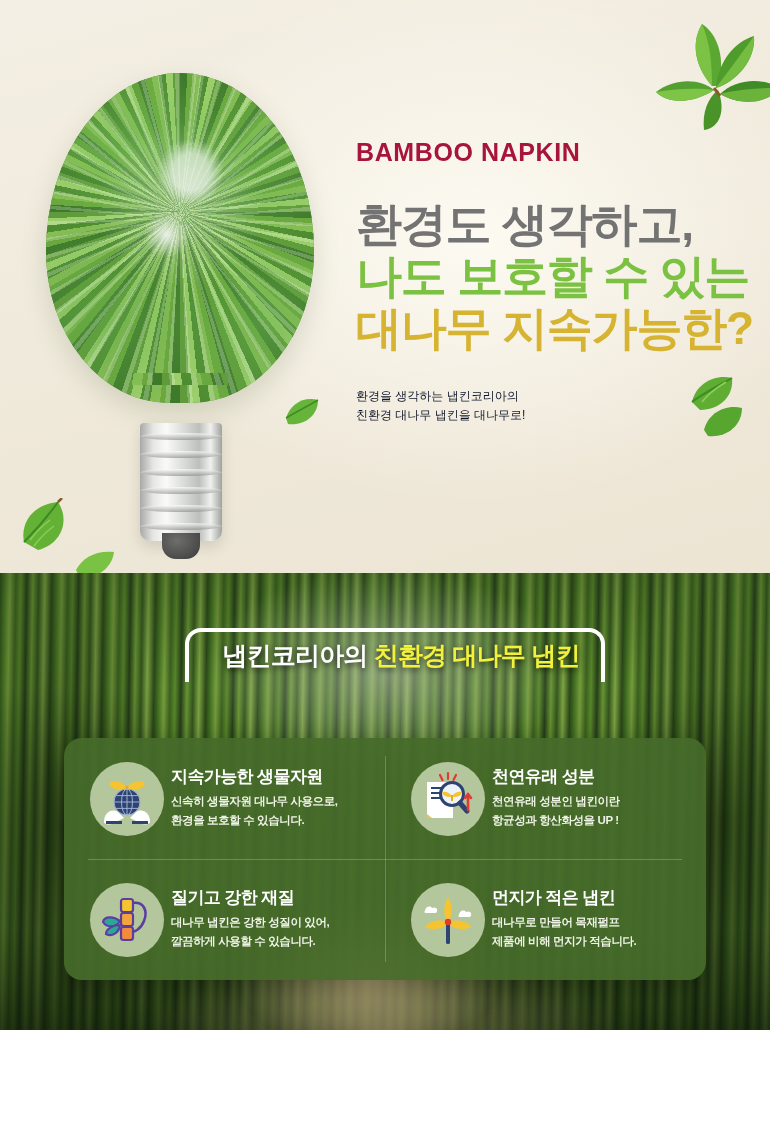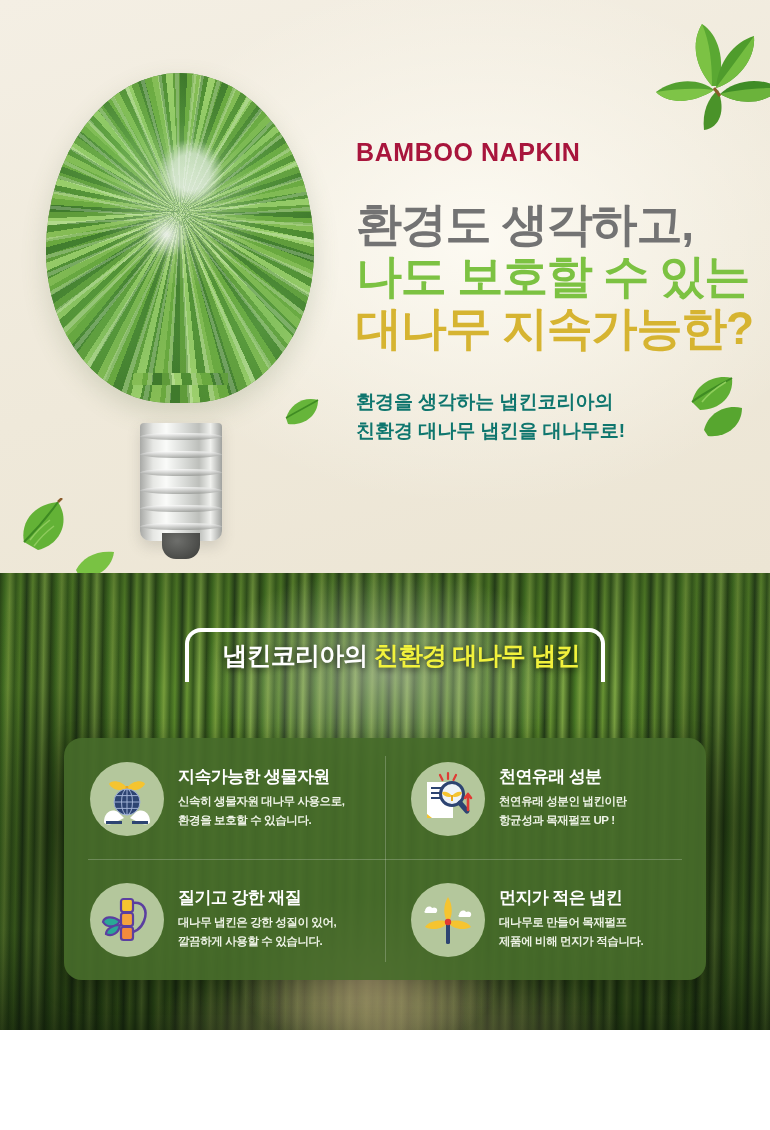--- a/index.html
+++ b/index.html
@@ -97,21 +97,21 @@
     display:block;
     font-size:46px; font-weight:bold; line-height:1.13;
     letter-spacing:-1.2px;
     white-space:nowrap;
   }
   .hl-1 { color:#737373; }
   .hl-2 { color:#7cc242; }
   .hl-3 { color:#d6b431; }
   .subcopy {
     margin-top:32px;
-    font-size:19px; line-height:1.55; color:#0f766e; font-weight:700;
+    font-size:12px; line-height:1.55; color:#0f172a; font-weight:400;
   }
   .subcopy span { display:block; }
 
   
   .bamboo {
     position:relative; width:770px; height:457px; overflow:hidden;
     background:#1d2c12;
   }
   .bamboo-photo {
     position:absolute; inset:0;
@@ -173,21 +173,21 @@
     grid-template-rows:1fr 1fr;
   }
   .vline {
     position:absolute; left:50%; top:18px; bottom:18px; width:1px;
     background:rgba(255,255,255,.22);
   }
   .hline {
     position:absolute; left:24px; right:24px; top:50%; height:1px;
     background:rgba(255,255,255,.22);
   }
-  .card { display:flex; align-items:center; padding:0 10px 0 26px; gap:14px; }
+  .card { display:flex; align-items:center; padding:0 10px 0 26px; gap:7px; }
   .card-icon {
     flex:0 0 auto; width:74px; height:74px; border-radius:50%;
     background:#b4c79c;
     display:flex; align-items:center; justify-content:center;
     position:relative;
   }
   .card-icon svg { display:block; }
   .card-body { min-width:0; }
   .card-title {
     font-size:17px; font-weight:bold; color:#ffffff; letter-spacing:-.6px;
@@ -355,21 +355,21 @@
             <path d="M33 26 C37 21, 42 21, 43 23 C41 27, 35 28, 33 26 Z" fill="#f5c430"></path>
             <rect x="32" y="25" width="2" height="6" fill="#e8a81f"></rect>
             <line x1="41" y1="33" x2="48" y2="41" stroke="#2d4472" stroke-width="5" stroke-linecap="round"></line>
             <path d="M49 40 V24 M49 24 L46 28 M49 24 L52 28" stroke="#e03a34" stroke-width="2.6" fill="none" stroke-linecap="round"></path>
           </svg>
         </div>
         <div class="card-body">
           <div class="card-title">천연유래 성분</div>
           <div class="card-desc">
             <span>천연유래 성분인 냅킨이란</span>
-            <span>항균성과 목재펄프 UP !</span>
+            <span>항균성과 항산화성을 UP !</span>
           </div>
         </div>
       </div>
 
       <div class="card">
         <div class="card-icon">
           <svg width="58" height="58" viewBox="0 0 58 58">
             <path d="M34 12 C46 10, 50 20, 46 30 C43 38, 36 42, 30 42" stroke="#5b3fa0" stroke-width="2.6" fill="none"></path>
             <rect x="23" y="8" width="12" height="13" rx="2.5" fill="#f5c430" stroke="#5b3fa0" stroke-width="2.2"></rect>
             <rect x="23" y="22" width="12" height="13" rx="2.5" fill="#f5a33c" stroke="#5b3fa0" stroke-width="2.2"></rect>

